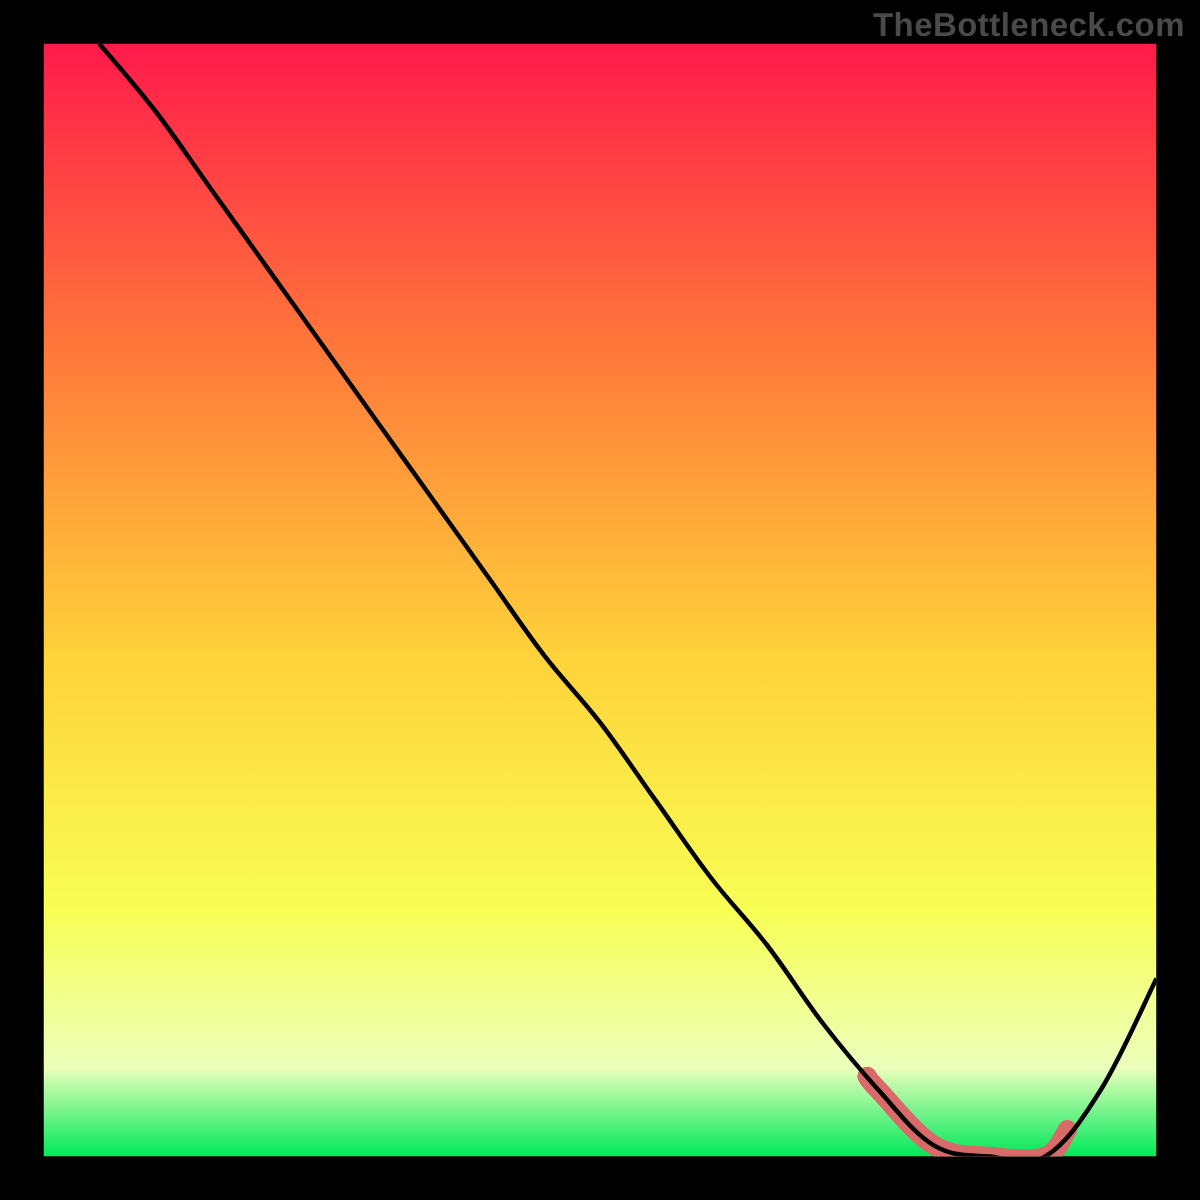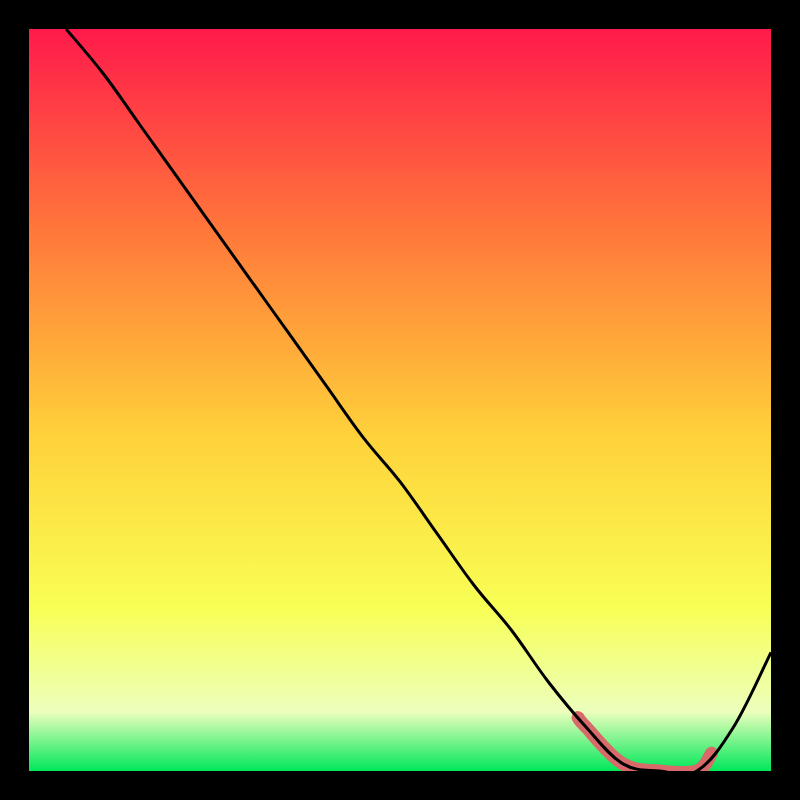--- a/index.html
+++ b/index.html
@@ -36,20 +36,21 @@
     background: #000;
   }
   svg {
     display: block;
   }
 </style>
 </head>
 <body>
 
 <div class="outer">
+  <div class="watermark">TheBottleneck.com</div>
 
   <div class="plot-frame">
     <svg id="plot-svg" width="742" height="742" viewBox="0 0 742 742">
       <defs>
         <linearGradient id="bgGrad" x1="0" y1="0" x2="0" y2="1">
           <stop id="g0" offset="0%" stop-color="#ff1a4b"></stop>
           <stop id="g1" offset="28%" stop-color="#ff7a3a"></stop>
           <stop id="g2" offset="55%" stop-color="#ffd23a"></stop>
           <stop id="g3" offset="78%" stop-color="#f8ff55"></stop>
           <stop id="g4" offset="92%" stop-color="#ecffbc"></stop>

